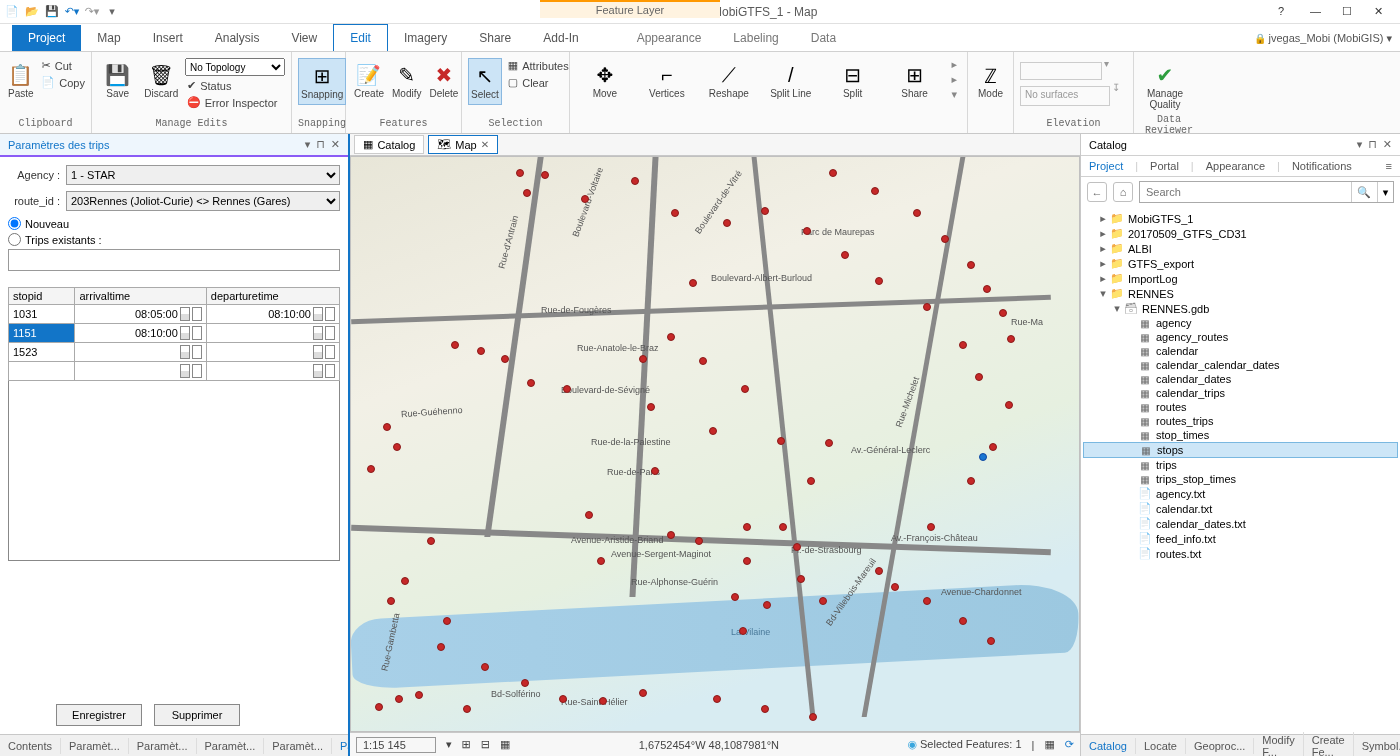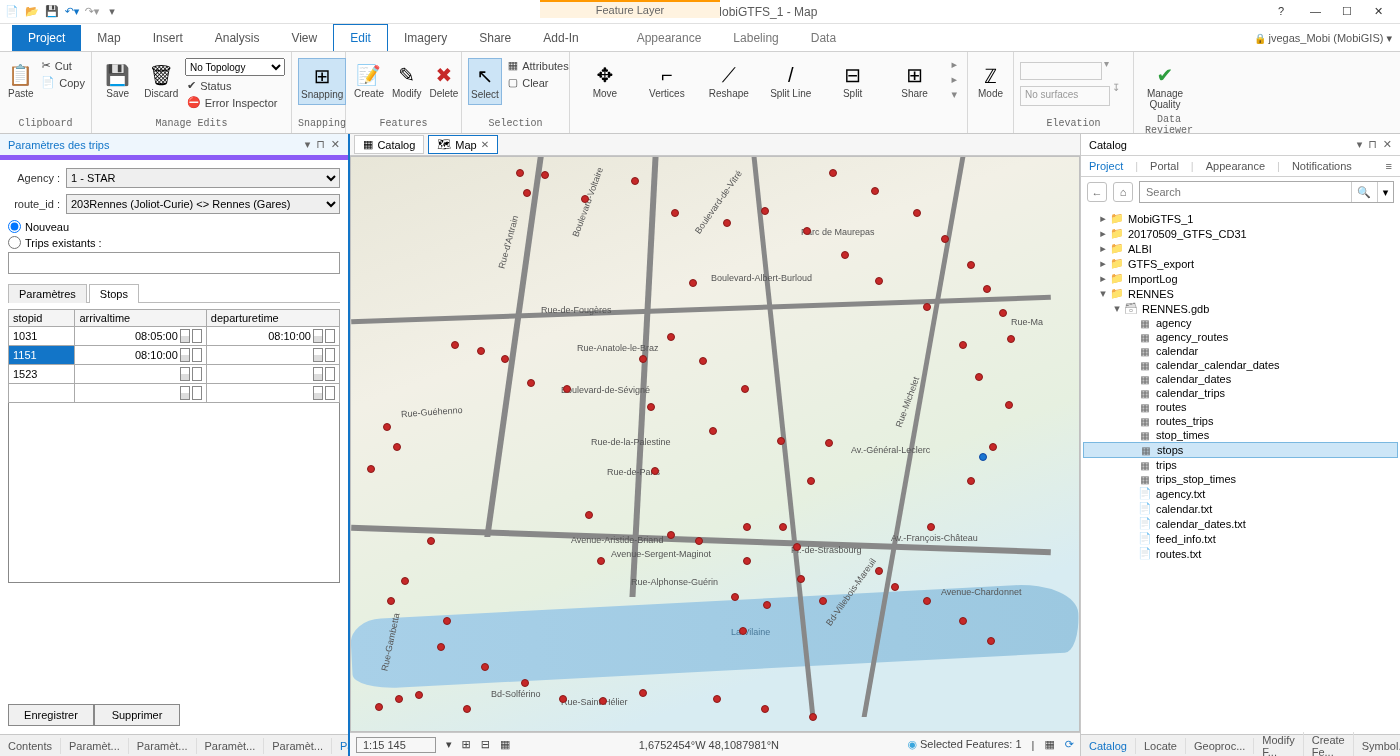--- a/index.html
+++ b/index.html
@@ -25,40 +25,40 @@
 .rbtn-v { display: flex; flex-direction: column; align-items: center; width: 42px; cursor: pointer; padding: 4px 2px; }
 .rbtn-v.wide { width: 50px; }
 .rbtn-v.sel { background: #cce4f6; border: 1px solid #8ab8e0; }
 .ricon { font-size: 20px; height: 26px; display: flex; align-items: center; justify-content: center; }
 .rlabel { font-size: 10px; text-align: center; line-height: 11px; color: #444; }
 .rcol { display: flex; flex-direction: column; gap: 2px; font-size: 10px; }
 .rcol-item { display: flex; align-items: center; gap: 4px; padding: 1px 2px; cursor: pointer; color: #444; }
 .nosurface { width: 90px; height: 20px; border: 1px solid #ccc; font-size: 10px; color: #999; padding: 2px 4px; margin-top: 4px; }
 .workarea { flex: 1; display: flex; overflow: hidden; }
 .dockpane { width: 350px; border-right: 2px solid #1275c8; display: flex; flex-direction: column; background: #fff; }
-.pane-header { background: #eef6fd; color: #1275c8; padding: 4px 8px; font-size: 13px; border-bottom: 5px solid #8b5cf6; display: flex; align-items: center; }
+.pane-header { background: #eef6fd; color: #1275c8; padding: 4px 8px; font-size: 13px; border-bottom: 2px solid #8b5cf6; display: flex; align-items: center; }
 .pane-header-btns { margin-left: auto; display: flex; gap: 6px; color: #666; font-size: 10px; }
 .pane-body { padding: 8px; flex: 1; overflow: auto; }
 .form-row { display: flex; align-items: center; margin-bottom: 6px; gap: 6px; }
 .form-row label { width: 52px; font-size: 11px; color: #333; text-align: right; }
 .form-row select { flex: 1; height: 20px; font-size: 11px; border: 1px solid #999; }
 .radio-row { display: flex; align-items: center; gap: 4px; font-size: 11px; margin-bottom: 3px; }
 .radio-row input { margin: 0; }
 .plain-input { width: 100%; height: 22px; border: 1px solid #999; margin-bottom: 10px; }
 .subtabs { display: flex; border-bottom: 1px solid #bbb; }
 .subtab { padding: 3px 10px; font-size: 11px; border: 1px solid #bbb; border-bottom: none; background: #f0f0f0; margin-right: 2px; cursor: pointer; margin-bottom: -1px; }
 .subtab.active { background: #fff; }
 .stops-table { width: 100%; border: 1px solid #888; margin-top: 6px; border-collapse: collapse; }
 .stops-table th, .stops-table td { border: 1px solid #aaa; padding: 2px 4px; font-size: 11px; text-align: left; }
 .stops-table th { background: #f4f4f4; font-weight: normal; }
 .stops-table tr.sel td:first-child { background: #1275c8; color: #fff; }
 .timecell { display: flex; justify-content: flex-end; align-items: center; gap: 2px; }
 .spinner { width: 10px; height: 14px; border: 1px solid #888; display: inline-block; background: linear-gradient(#fff 50%, #ddd 50%); }
 .dd { width: 10px; height: 14px; border: 1px solid #888; display: inline-block; }
-.pane-buttons { display: flex; padding: 8px; }
+.pane-buttons { display: flex; gap: 12px; padding: 8px; margin-left: 48px; }
 .pane-buttons button { width: 86px; height: 22px; border: 1px solid #888; background: #f0f0f0; cursor: pointer; font-size: 11px; }
 .center { flex: 1; display: flex; flex-direction: column; }
 .doctabs { height: 22px; display: flex; align-items: center; background: #f6f6f6; border-bottom: 1px solid #c8c8c8; padding-left: 4px; gap: 4px; }
 .doctab { display: flex; align-items: center; gap: 4px; padding: 2px 8px; font-size: 11px; border: 1px solid #ccc; background: #fff; cursor: pointer; }
 .doctab.active { border: 1px solid #1275c8; }
 .doctab .x { font-size: 10px; color: #666; cursor: pointer; }
 .mapview { flex: 1; position: relative; background: linear-gradient(160deg,#e8e6d8 0%,#f2f0e6 30%,#e6f0e0 60%,#d8ecf2 80%); overflow: hidden; border: 1px solid #c0c0c0; }
 .road { position: absolute; background: #888; }
 .water { position: absolute; bottom: 60px; left: 0; right: 0; height: 70px; background: linear-gradient(90deg,#a8d0e8,#9cc8e0); border-radius: 40px 80px 20px 60px / 30px 40px 50px 20px; transform: rotate(-3deg); }
 .dot { position: absolute; width: 8px; height: 8px; border-radius: 50%; background: #c62828; border: 1px solid #8b1a1a; }
@@ -294,24 +294,20 @@
       </div>
       <div class="radio-row">
           <input type="radio" checked="" style="">
           <span>Nouveau</span>
         </div>
       <div class="radio-row">
           <input type="radio" style="">
           <span>Trips existants :</span>
         </div>
       <input class="plain-input" style="">
-      <div class="subtabs">
-        <div class="subtab">Paramètres</div>
-        <div class="subtab active">Stops</div>
-      </div>
       <table class="stops-table">
         <thead>
             <tr>
           <th>stopid</th>
           <th>arrivaltime</th>
           <th>departuretime</th>
         </tr>
           </thead>
         <tbody id="stops-body">
             <tr>

